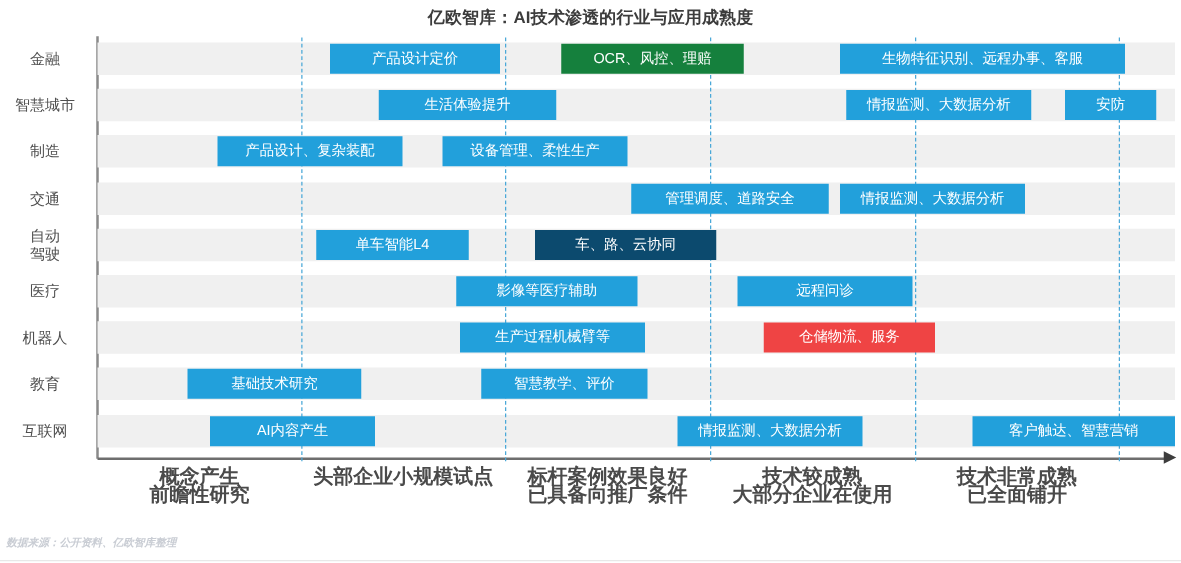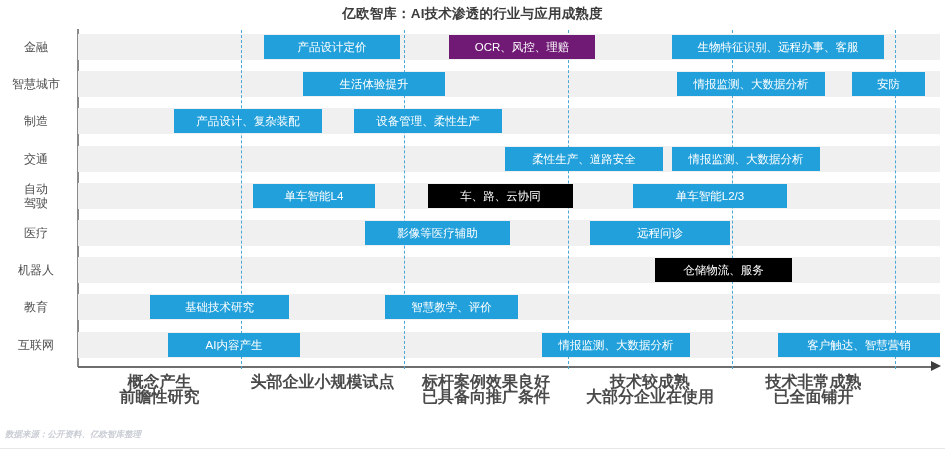--- a/index.html
+++ b/index.html
@@ -160,35 +160,35 @@
       <div class="row-band" style="top: 190px;"></div>
       <div class="row-band" style="top: 227.2px;"></div>
       <div class="row-band" style="top: 264.4px;"></div>
       <div class="row-band" style="top: 301.6px;"></div>
       <div class="gridline" style="left: 163px;"></div>
       <div class="gridline" style="left: 326px;"></div>
       <div class="gridline" style="left: 490px;"></div>
       <div class="gridline" style="left: 654px;"></div>
       <div class="gridline" style="left: 817px;"></div>
       <div class="bar" style="left: 186px; width: 136px; top: 5px; background: rgb(34, 160, 219);">产品设计定价</div>
-      <div class="bar" style="left: 371px; width: 146px; top: 5px; background: #701a75;">OCR、风控、理赔</div>
-      <div class="bar" style="left: 594px; width: 212px; top: 5px; background: rgb(34, 160, 219);">生物特征识别、远程办事、客服</div>
+      <div class="bar" style="left: 371px; width: 146px; top: 5px; background: #15803d;">OCR、风控、理赔</div>
+      <div class="bar" style="left: 594px; width: 228px; top: 5px; background: rgb(34, 160, 219);">生物特征识别、远程办事、客服</div>
       <div class="bar" style="left: 225px; width: 142px; top: 42.2px; background: rgb(34, 160, 219);">生活体验提升</div>
       <div class="bar" style="left: 599px; width: 148px; top: 42.2px; background: rgb(34, 160, 219);">情报监测、大数据分析</div>
       <div class="bar" style="left: 774px; width: 73px; top: 42.2px; background: rgb(34, 160, 219);">安防</div>
       <div class="bar" style="left: 96px; width: 148px; top: 79.4px; background: rgb(34, 160, 219);">产品设计、复杂装配</div>
       <div class="bar" style="left: 276px; width: 148px; top: 79.4px; background: rgb(34, 160, 219);">设备管理、柔性生产</div>
-      <div class="bar" style="left: 427px; width: 158px; top: 116.6px; background: rgb(34, 160, 219);">柔性生产、道路安全</div>
+      <div class="bar" style="left: 427px; width: 158px; top: 116.6px; background: rgb(34, 160, 219);">管理调度、道路安全</div>
       <div class="bar" style="left: 594px; width: 148px; top: 116.6px; background: rgb(34, 160, 219);">情报监测、大数据分析</div>
       <div class="bar" style="left: 175px; width: 122px; top: 153.8px; background: rgb(34, 160, 219);">单车智能L4</div>
-      <div class="bar" style="left: 350px; width: 145px; top: 153.8px; background: #000000;">车、路、云协同</div>
-      <div class="bar" style="left: 555px; width: 154px; top: 153.8px; background: rgb(34, 160, 219);">单车智能L2/3</div>
+      <div class="bar" style="left: 350px; width: 145px; top: 153.8px; background: #0c4a6e;">车、路、云协同</div>
       <div class="bar" style="left: 287px; width: 145px; top: 191px; background: rgb(34, 160, 219);">影像等医疗辅助</div>
       <div class="bar" style="left: 512px; width: 140px; top: 191px; background: rgb(34, 160, 219);">远程问诊</div>
-      <div class="bar" style="left: 533px; width: 137px; top: 228.2px; background: #000000; margin-left: 44px;">仓储物流、服务</div>
+      <div class="bar" style="left: 290px; width: 148px; top: 228.2px; background: rgb(34, 160, 219);">生产过程机械臂等</div>
+      <div class="bar" style="left: 533px; width: 137px; top: 228.2px; background: #ef4444;">仓储物流、服务</div>
       <div class="bar" style="left: 72px; width: 139px; top: 265.4px; background: rgb(34, 160, 219);">基础技术研究</div>
       <div class="bar" style="left: 307px; width: 133px; top: 265.4px; background: rgb(34, 160, 219);">智慧教学、评价</div>
       <div class="bar" style="left: 90px; width: 132px; top: 302.6px; background: rgb(34, 160, 219);">AI内容产生</div>
       <div class="bar" style="left: 464px; width: 148px; top: 302.6px; background: rgb(34, 160, 219);">情报监测、大数据分析</div>
       <div class="bar" style="left: 700px; width: 162px; top: 302.6px; background: rgb(34, 160, 219);">客户触达、智慧营销</div>
     </div>
 
   <div id="row-label-layer">
       <div class="row-label" style="top: 40px;">金融</div>
       <div class="row-label" style="top: 77.2px;">智慧城市</div>

